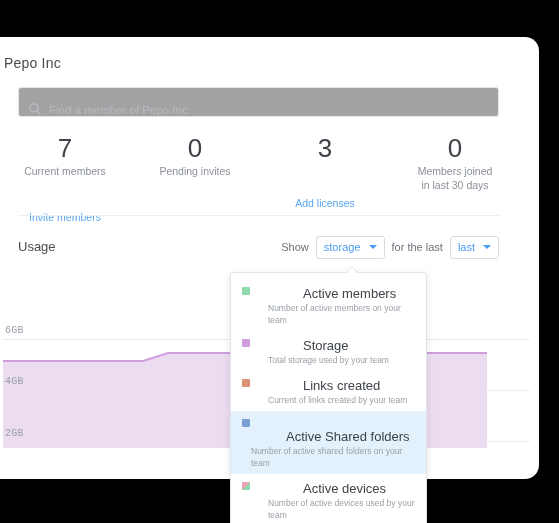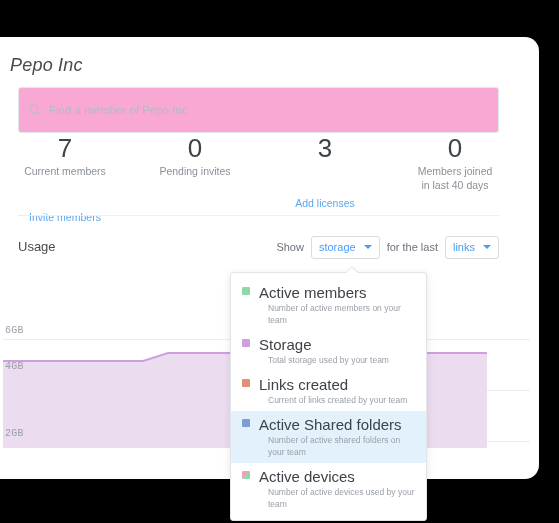--- a/index.html
+++ b/index.html
@@ -29,40 +29,39 @@
     height: 442px;
     background: #ffffff;
     border-radius: 14px;
     box-shadow: 0 4px 14px rgba(0,0,0,0.25);
     overflow: hidden;
   }
 
   
   .org-title {
     position: absolute;
-    left: 30px;
+    left: 24px;
     top: 18px;
-    font-size: 18px;
+    font-size: 14px;
     color: #4a4a4a;
     letter-spacing: .2px;
-    font-style: italic;
   }
 
   .search-box {
     position: absolute;
     left: 38px;
     top: 50px;
     width: 481px;
-    height: 46px;
+    height: 30px;
     border: 1px solid #e3e6ea;
     border-radius: 3px;
-    background: #f9a8d4;
+    background: #a3a3a3;
     box-sizing: border-box;
     display: flex;
-    align-items: center;
+    align-items: flex-end;
   }
   .search-icon {
     width: 14px;
     height: 14px;
     margin-left: 9px;
     margin-right: 7px;
     flex: none;
     color: #b8bfc7;
   }
   .search-icon svg { display: block; }
@@ -239,38 +238,39 @@
     border-left: 1px solid #e1e4e8;
     border-top: 1px solid #e1e4e8;
     transform: rotate(45deg);
   }
   .menu-item {
     display: flex;
     align-items: flex-start;
     padding: 5px 10px 5px 11px;
     cursor: pointer;
   }
-  .menu-item.selected { background: #e3f1fc; }
+  .menu-item.selected { background: #e3f1fc; flex-direction: column; }
   .swatch {
     width: 8px;
     height: 8px;
     flex: none;
     margin-top: 3px;
     margin-right: 9px;
     border-radius: 1px;
   }
   .swatch.multi {
     background:
       linear-gradient(135deg, #f0a0b8 0%, #f0a0b8 45%, #8ed8ab 55%, #8ed8ab 100%);
   }
   .menu-text { min-width: 0; }
   .menu-title {
-    font-size: 15px;
+    font-size: 13px;
     color: #3d4349;
     line-height: 13px;
+    margin-left: 44px;
   }
   .menu-desc {
     font-size: 8.5px;
     color: #9aa0a8;
     line-height: 12px;
     margin-top: 0px;
     padding-left: 9px;
   }
 </style>
 </head>
@@ -306,61 +306,61 @@
       </div>
 
       <div class="stat">
         <div class="stat-value">3</div>
         <a class="stat-link">Add licenses</a>
       </div>
 
       <div class="stat">
         <div class="stat-value">0</div>
         <div class="stat-label" style="white-space:pre-line">Members joined
-in last 40 days</div>
+in last 30 days</div>
       </div>
 
     </div>
 
     <div class="divider"></div>
 
     <div class="usage-row">
       <div class="usage-title">Usage</div>
 
       <div class="usage-controls">
         <span class="ctrl-text first">Show</span>
 
         <div class="dropdown">
           <span class="dropdown-label">storage</span>
           <span class="caret-down"></span>
         </div>
 
         <span class="ctrl-text">for the last</span>
 
         <div class="dropdown">
-          <span class="dropdown-label">links</span>
+          <span class="dropdown-label">last</span>
           <span class="caret-down"></span>
         </div>
       </div>
     </div>
 
     <div class="chart">
       <div class="plot">
 
         <div class="gridline" style="top:57px"></div>
         <div class="gridline" style="top:108px"></div>
         <div class="gridline" style="top:159px"></div>
 
         <svg class="area-svg" viewBox="0 0 527 166" preserveAspectRatio="none">
           <path d="M 0 79 L 140 79 L 165 71 L 484 71 L 484 166 L 0 166 Z" fill="#ecdcf0"></path>
           <path d="M 0 79 L 140 79 L 165 71 L 484 71" fill="none" stroke="#cf9ede" stroke-width="2"></path>
         </svg>
 
         <div class="ylabel" style="top:43px">6GB</div>
-        <div class="ylabel" style="top:79px">4GB</div>
+        <div class="ylabel" style="top:94px">4GB</div>
         <div class="ylabel" style="top:146px">2GB</div>
       </div>
 
     </div>
 
   </div>
 
   <div class="menu">
     <div class="menu-arrow"></div>
 

